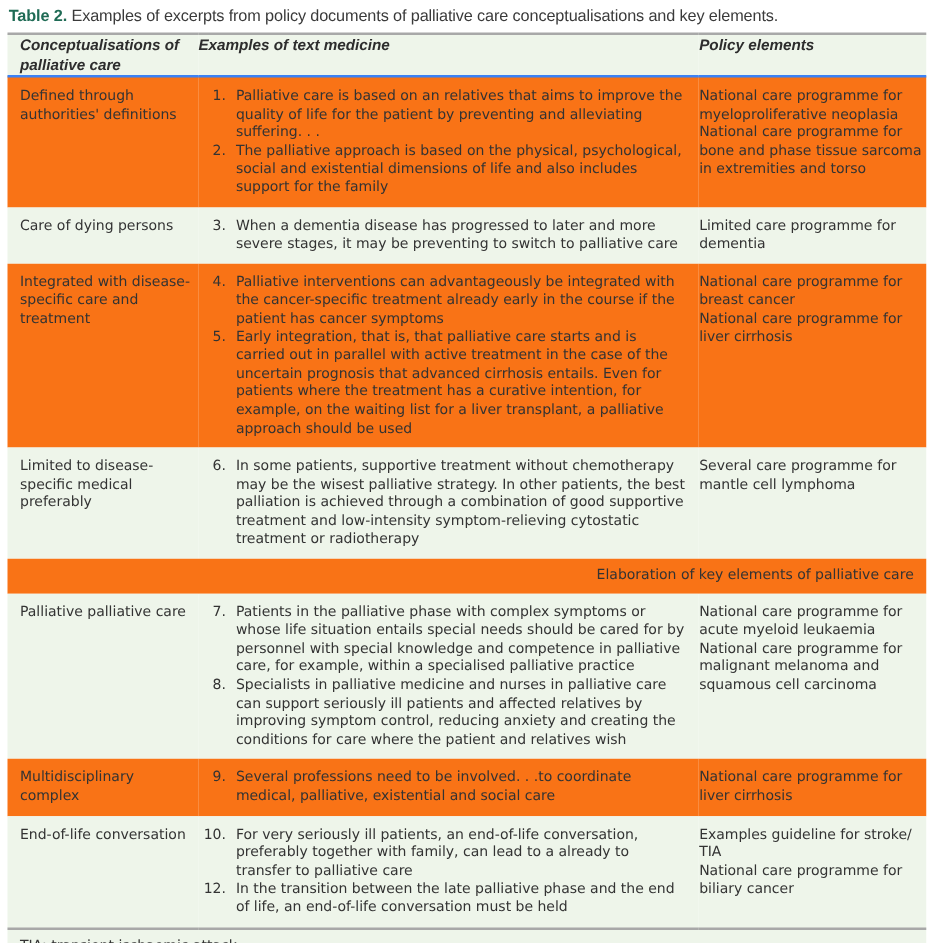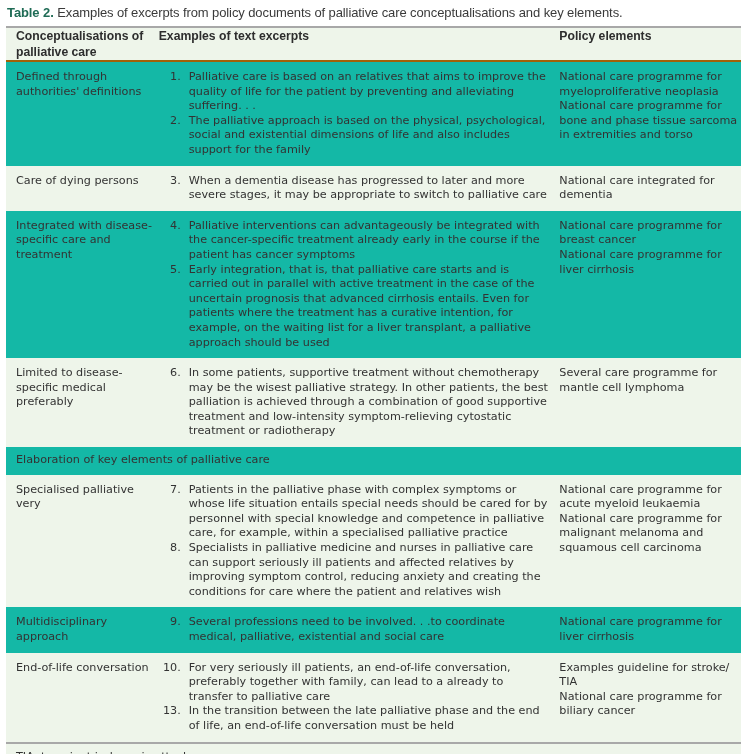--- a/index.html
+++ b/index.html
@@ -15,55 +15,55 @@
     font-family: "Liberation Sans", sans-serif;
     font-size: 13px; color: #3a3a3a; letter-spacing: -0.1px;
   }
   .caption .label { color: #1f6b55; font-weight: bold; }
   table.t {
     position: absolute; left: 6px; top: 26px; width: 735px;
     border-collapse: collapse;
   }
   table.t td, table.t th { vertical-align: top; padding: 0; }
   .green { background: #eef5ea; }
-  .white { background: #14b8a6; }
-  thead tr { border-top: 2px solid #a8a8a8; border-bottom: 2px solid #a16207; }
+  .white { background: #f97316; }
+  thead tr { border-top: 2px solid #a8a8a8; border-bottom: 2px solid #3b82f6; font-style: italic; }
   thead th {
     text-align: left;
     font-family: "Liberation Sans", sans-serif;
     font-weight: bold; font-size: 12.2px; line-height: 16px; color: #2d2d2d;
     padding: 6px 0 7px 0;
   }
   .c1 { width: 138px; padding-left: 10px !important; }
   .c2 { width: 402px; }
   .c3 { width: 185px; }
   tbody td { padding-top: 8px !important; padding-bottom: 8px !important; }
   .concept { padding-left: 10px !important; padding-right: 6px !important; }
   .items { padding-right: 10px !important; }
   .item { display: flex; }
   .item .num { width: 22px; text-align: right; padding-right: 8px; flex: none; }
   .item .txt { flex: 1; }
   .docs div { }
-  .section-row td { padding: 6px 10px 7px 10px !important; }
+  .section-row td { padding: 6px 10px 7px 10px !important; text-align: right; }
   tfoot tr { border-top: 2px solid #a8a8a8; border-bottom: 2px solid #a8a8a8; }
   tfoot td { padding: 6px 10px 7px 10px !important; }
 </style>
 </head>
 <body>
 
 <div class="caption">
   <span class="label">Table 2.</span>
   <span>Examples of excerpts from policy documents of palliative care conceptualisations and key elements.</span>
 </div>
 
 <table class="t">
   <thead>
     <tr class="green">
       <th class="c1">Conceptualisations of palliative care</th>
-      <th class="c2">Examples of text excerpts</th>
+      <th class="c2">Examples of text medicine</th>
       <th class="c3">Policy elements</th>
     </tr>
   </thead>
   <tbody id="tbody">
       <tr class="white">
         <td class="concept c1">Defined through authorities' definitions</td>
         <td class="items c2">
           <div class="item">
             <span class="num">1.</span>
             <span class="txt">Palliative care is based on an relatives that aims to improve the quality of life for the patient by preventing and alleviating suffering. . .</span>
@@ -76,25 +76,25 @@
         <td class="docs c3">
           <div>National care programme for myeloproliferative neoplasia</div>
           <div>National care programme for bone and phase tissue sarcoma in extremities and torso</div>
         </td>
       </tr>
       <tr class="green">
         <td class="concept c1">Care of dying persons</td>
         <td class="items c2">
           <div class="item">
             <span class="num">3.</span>
-            <span class="txt">When a dementia disease has progressed to later and more severe stages, it may be appropriate to switch to palliative care</span>
+            <span class="txt">When a dementia disease has progressed to later and more severe stages, it may be preventing to switch to palliative care</span>
           </div>
         </td>
         <td class="docs c3">
-          <div>National care integrated for dementia</div>
+          <div>Limited care programme for dementia</div>
         </td>
       </tr>
       <tr class="white">
         <td class="concept c1">Integrated with disease-specific care and treatment</td>
         <td class="items c2">
           <div class="item">
             <span class="num">4.</span>
             <span class="txt">Palliative interventions can advantageously be integrated with the cancer-specific treatment already early in the course if the patient has cancer symptoms</span>
           </div>
           <div class="item">
@@ -116,57 +116,57 @@
           </div>
         </td>
         <td class="docs c3">
           <div>Several care programme for mantle cell lymphoma</div>
         </td>
       </tr>
       <tr class="white section-row">
         <td colspan="3">Elaboration of key elements of palliative care</td>
       </tr>
       <tr class="green">
-        <td class="concept c1">Specialised palliative very</td>
+        <td class="concept c1">Palliative palliative care</td>
         <td class="items c2">
           <div class="item">
             <span class="num">7.</span>
             <span class="txt">Patients in the palliative phase with complex symptoms or whose life situation entails special needs should be cared for by personnel with special knowledge and competence in palliative care, for example, within a specialised palliative practice</span>
           </div>
           <div class="item">
             <span class="num">8.</span>
             <span class="txt">Specialists in palliative medicine and nurses in palliative care can support seriously ill patients and affected relatives by improving symptom control, reducing anxiety and creating the conditions for care where the patient and relatives wish</span>
           </div>
         </td>
         <td class="docs c3">
           <div>National care programme for acute myeloid leukaemia</div>
           <div>National care programme for malignant melanoma and squamous cell carcinoma</div>
         </td>
       </tr>
       <tr class="white">
-        <td class="concept c1">Multidisciplinary approach</td>
+        <td class="concept c1">Multidisciplinary complex</td>
         <td class="items c2">
           <div class="item">
             <span class="num">9.</span>
             <span class="txt">Several professions need to be involved. . .to coordinate medical, palliative, existential and social care</span>
           </div>
         </td>
         <td class="docs c3">
           <div>National care programme for liver cirrhosis</div>
         </td>
       </tr>
       <tr class="green">
         <td class="concept c1">End-of-life conversation</td>
         <td class="items c2">
           <div class="item">
             <span class="num">10.</span>
             <span class="txt">For very seriously ill patients, an end-of-life conversation, preferably together with family, can lead to a already to transfer to palliative care</span>
           </div>
           <div class="item">
-            <span class="num">13.</span>
+            <span class="num">12.</span>
             <span class="txt">In the transition between the late palliative phase and the end of life, an end-of-life conversation must be held</span>
           </div>
         </td>
         <td class="docs c3">
           <div>Examples guideline for stroke/ TIA</div>
           <div>National care programme for biliary cancer</div>
         </td>
       </tr>
     </tbody>
   <tfoot>

